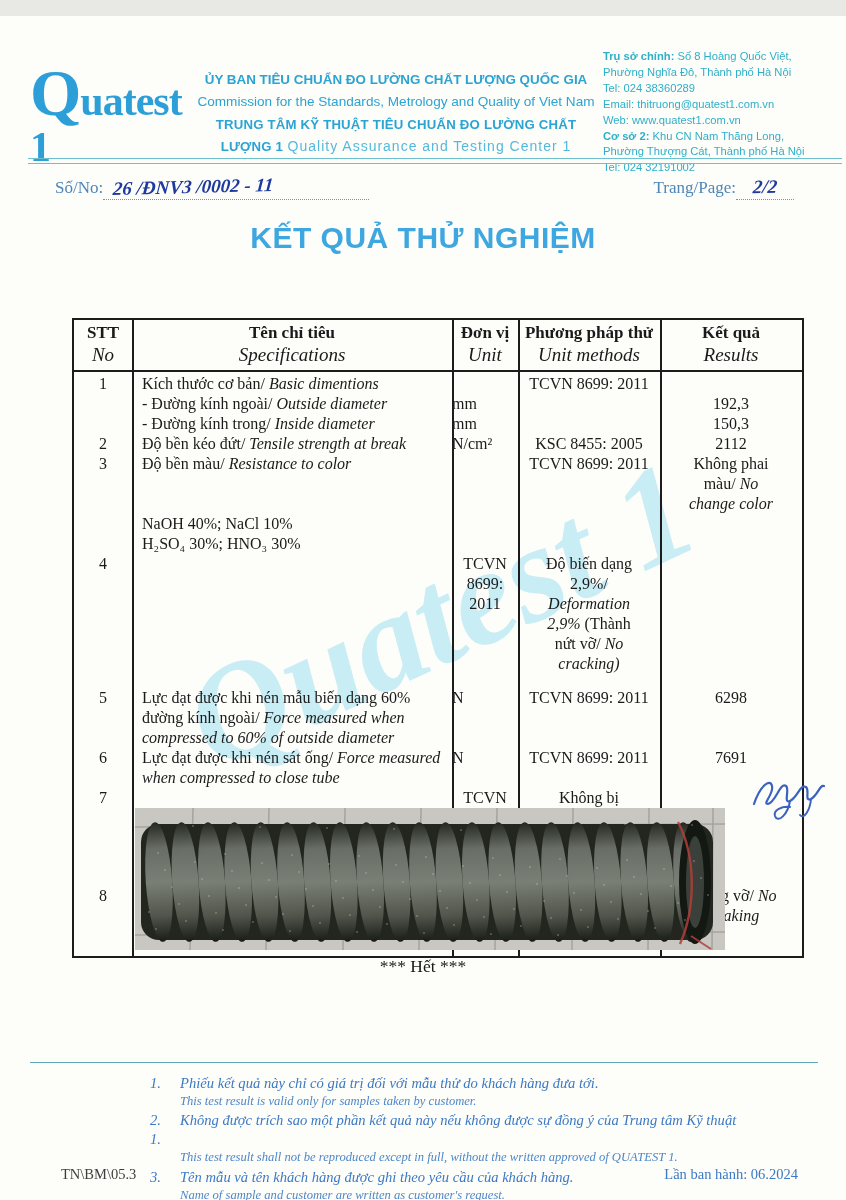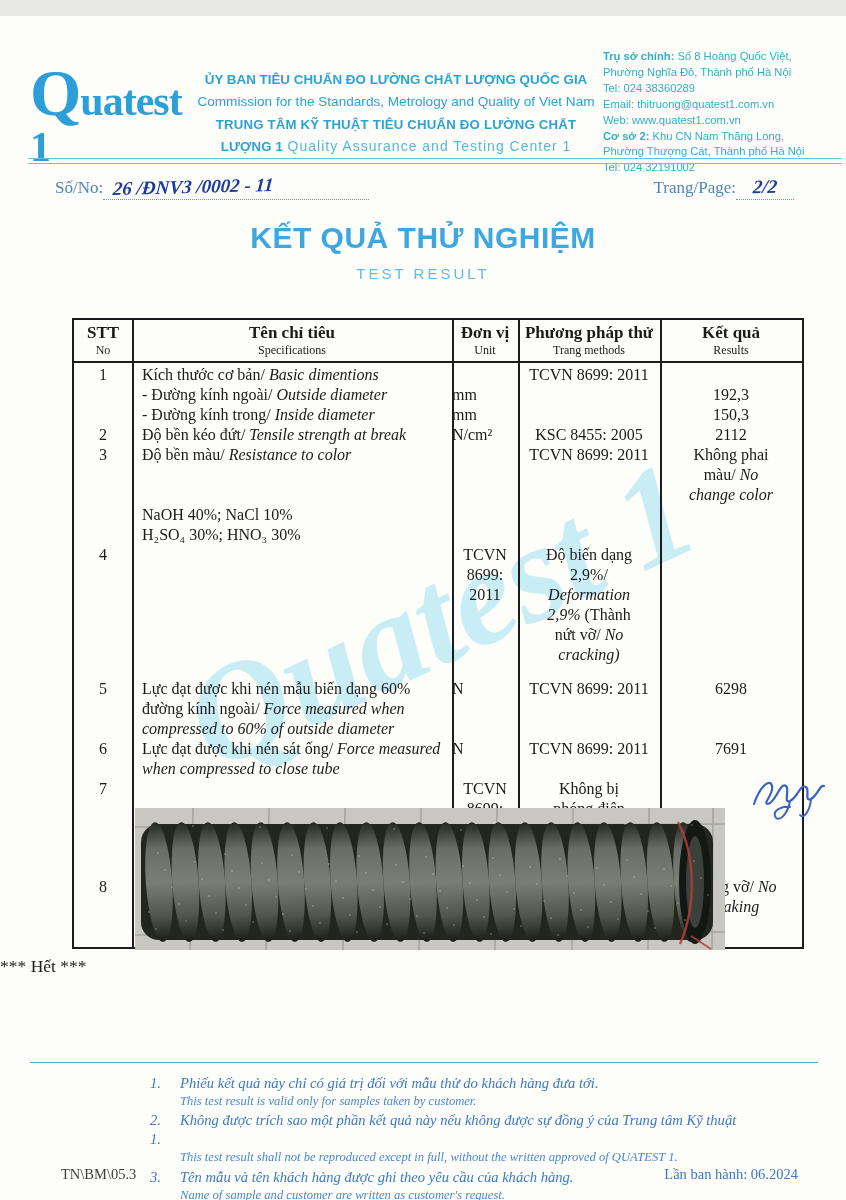--- a/index.html
+++ b/index.html
@@ -45,33 +45,33 @@
              font-family:"Liberation Serif",serif;font-style:italic;font-weight:bold;
              font-size:138px;color:rgba(126,214,238,.42);transform:rotate(-25deg);
              pointer-events:none;white-space:nowrap;}
   
   .tbl{position:absolute;left:72px;top:302px;width:728px;border:2px solid #1c1c1c;z-index:2;
        font-size:16px;line-height:1.25;}
   .tbl .vline{position:absolute;top:0;bottom:0;width:1.5px;background:#1c1c1c;}
   .grid{display:grid;grid-template-columns:58px 320px 66px 142px 1fr;}
   .thead{border-bottom:2px solid #1c1c1c;text-align:center;padding:2px 0 3px;}
   .thead .th .a{font-weight:bold;font-size:17px;display:block;}
-  .thead .th .b{font-size:12px;display:block;}
+  .thead .th .b{font-style:italic;font-size:19px;display:block;}
   .t-row{display:grid;grid-template-columns:58px 320px 66px 142px 1fr;}
   .c-no{text-align:center;}
   .c-spec{padding:0 6px 0 10px;}
   .c-unit{text-align:left;}
   .c-meth{text-align:center;padding:0 3px;}
   .c-res{text-align:center;padding:0 20px;}
   .tbody{padding:2px 0 10px;}
   
   .sig{position:absolute;left:750px;top:758px;z-index:3;}
   
   .photo{position:absolute;left:135px;top:792px;width:590px;height:142px;z-index:3;}
-  .endmark{position:absolute;left:0;top:940px;width:100%;font-size:17.5px;z-index:2;}
+  .endmark{position:absolute;left:0;top:940px;width:100%;text-align:center;font-size:17.5px;z-index:2;}
   
   .foot-rule{position:absolute;left:30px;top:1046px;width:788px;border-top:1.6px solid #5fa8ba;}
   .notes{position:absolute;left:150px;top:1058px;width:600px;font-style:italic;line-height:1.3;}
   .note-vi{font-size:14.6px;color:#3b79c4;}
   .note-vi .num{display:inline-block;width:30px;}
   .note-en{font-size:12.6px;color:#4d87c8;margin-left:30px;margin-bottom:2px;}
   .foot-left{position:absolute;left:61px;top:1150px;font-size:14.5px;color:#3d3d3d;}
   .foot-right{position:absolute;right:48px;top:1150px;font-size:14.5px;color:#3b79c4;}
 </style>
 </head>
@@ -99,21 +99,20 @@
   <div class="hdr-rule"></div>
 
   <div class="so">
     <span class="meta-label">Số/No:</span><span class="dotted"><span class="hand">26 /ĐNV3 /0002 - 11</span></span>
   </div>
   <div class="trang">
     <span class="meta-label">Trang/Page:</span><span class="dotted"><span class="hand">2/2</span></span>
   </div>
 
   <div class="title">KẾT QUẢ THỬ NGHIỆM</div>
-  <div class="subtitle">TEST RESULT</div>
 
   <div class="watermark">Quatest 1</div>
 
   <div class="tbl">
     <div class="vline" style="left:58px"></div>
     <div class="vline" style="left:378px"></div>
     <div class="vline" style="left:444px"></div>
     <div class="vline" style="left:586px"></div>
     <div class="grid thead" id="thead">
         <div class="th">
@@ -123,21 +122,21 @@
         <div class="th">
           <span class="a">Tên chỉ tiêu</span>
           <span class="b">Specifications</span>
         </div>
         <div class="th">
           <span class="a">Đơn vị</span>
           <span class="b">Unit</span>
         </div>
         <div class="th">
           <span class="a">Phương pháp thử</span>
-          <span class="b">Trang methods</span>
+          <span class="b">Unit methods</span>
         </div>
         <div class="th">
           <span class="a">Kết quả</span>
           <span class="b">Results</span>
         </div>
       </div>
     <div class="tbody" id="tbody">
         <div class="t-row">
           <div class="c-no">1</div>
           <div class="c-spec"><span>Kích thước cơ bản/</span><span class="it"> Basic dimentions</span></div>

